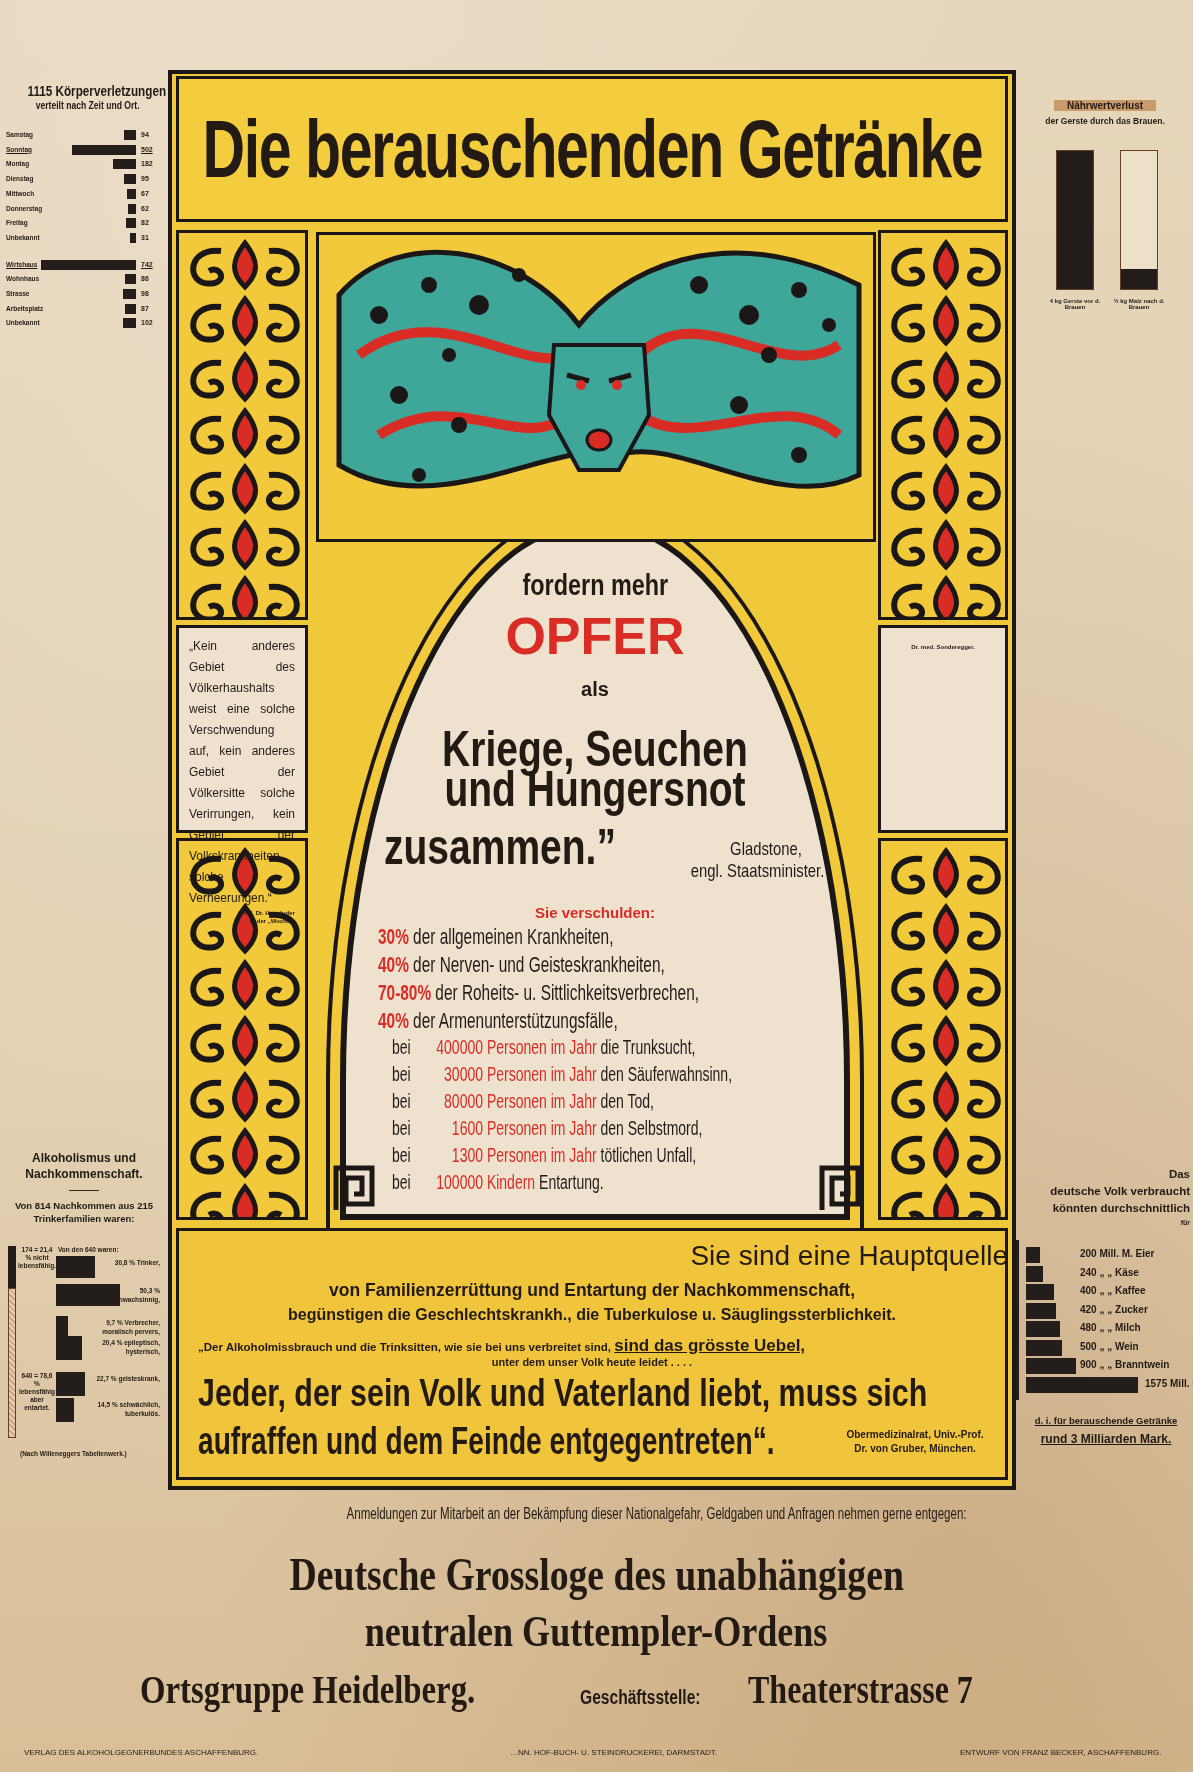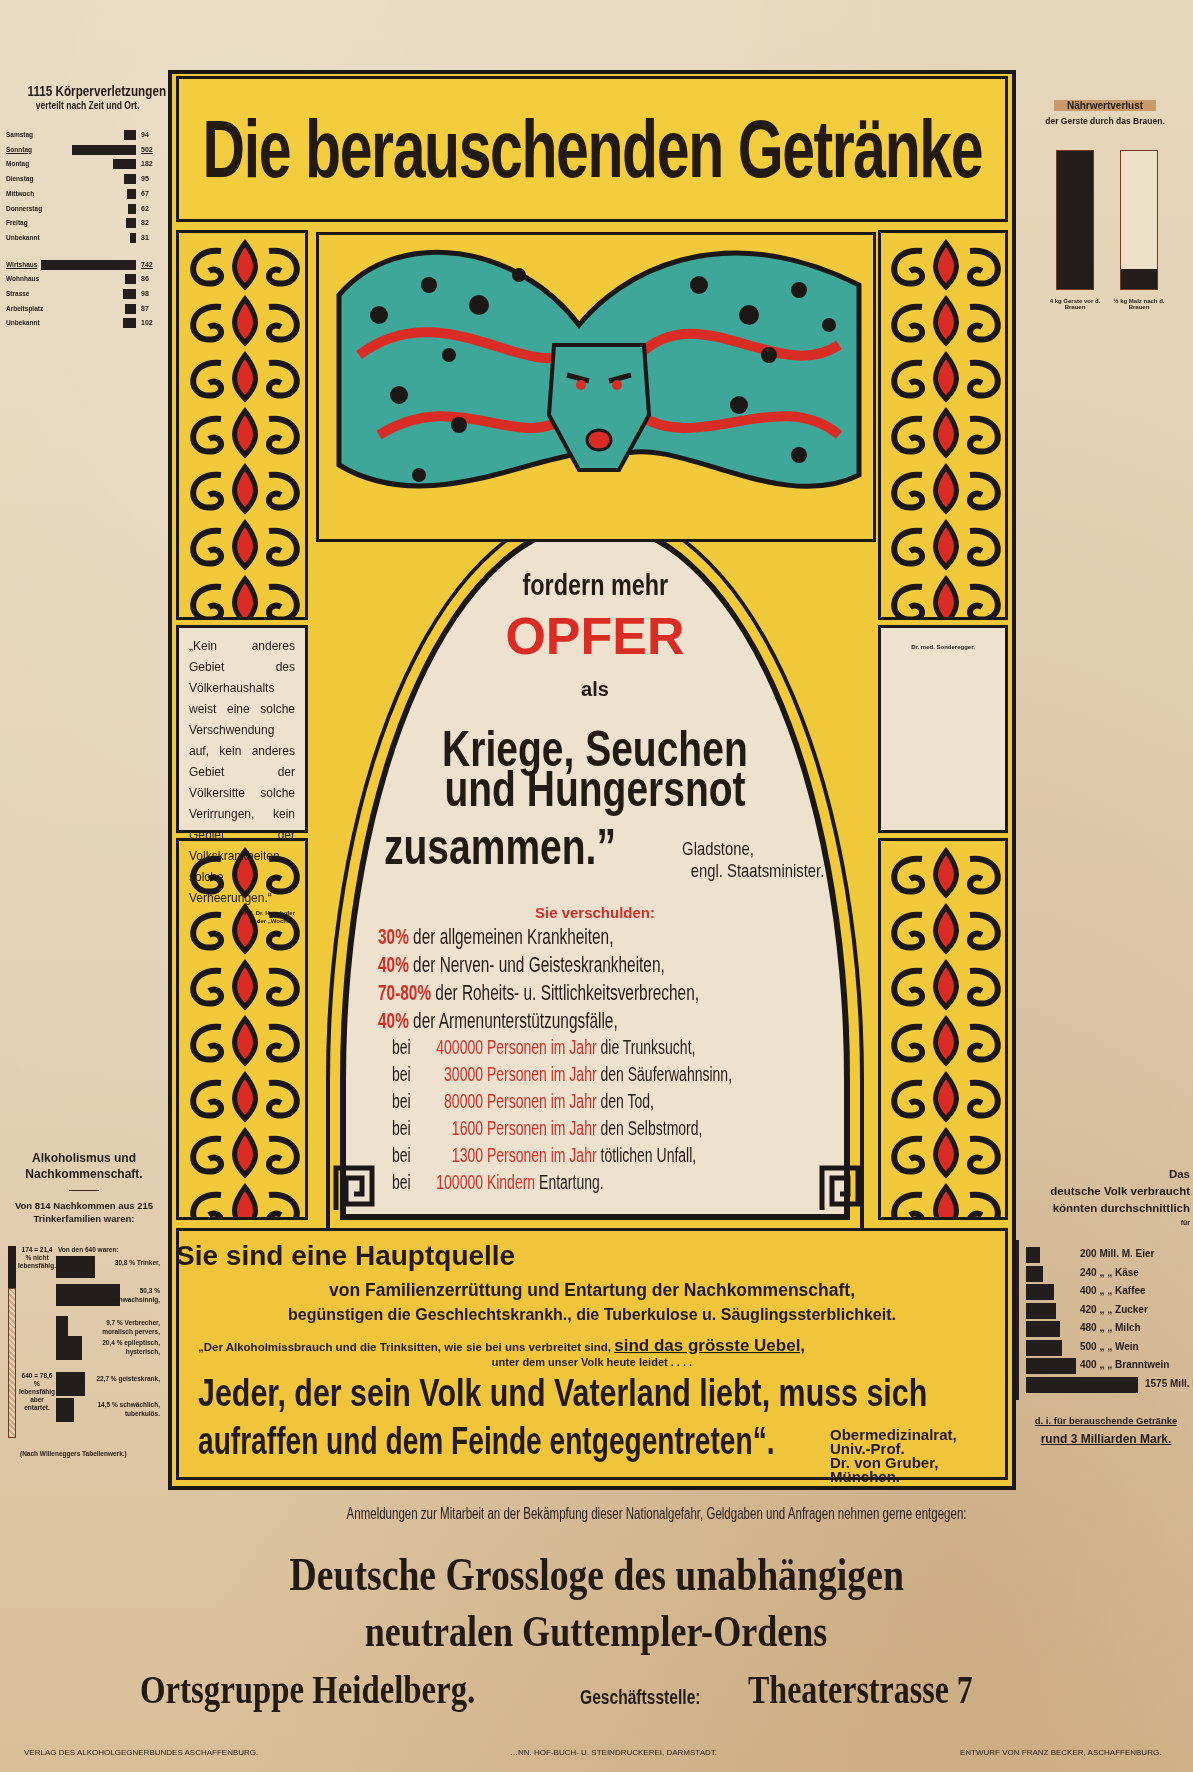--- a/index.html
+++ b/index.html
@@ -281,21 +281,21 @@
     <ellipse cx="280" cy="205" rx="12" ry="10" fill="#d92c25" stroke="#1b1716" stroke-width="3"></ellipse>
   </svg>
 </div>
 
 <div class="abs center-text" style="top:568px;font-size:30px;font-weight:bold"><span class="condc">fordern mehr</span></div>
 <div class="abs center-text red" style="top:606px;font-size:52px;font-weight:bold"><span>OPFER</span></div>
 <div class="abs center-text" style="top:678px;font-size:20px;font-weight:bold"><span>als</span></div>
 <div class="abs center-text" style="top:720px;font-size:50px;font-weight:bold"><span class="condc">Kriege, Seuchen</span></div>
 <div class="abs center-text" style="top:760px;font-size:50px;font-weight:bold"><span class="condc">und Hungersnot</span></div>
 <div class="abs" style="left:384px;top:818px;font-size:50px;font-weight:bold"><span class="cond">zusammen.”</span></div>
-<div class="abs" style="left:672px;top:838px;font-size:19px;text-align:left;width:140px;line-height:22px">
+<div class="abs" style="left:672px;top:838px;font-size:19px;text-align:right;width:140px;line-height:22px">
   <div><span class="condc">Gladstone,</span></div>
   <div><span class="condc">engl. Staatsminister.</span></div>
 </div>
 
 <div class="abs center-text red" style="top:904px;font-size:15px;font-weight:bold">Sie verschulden:</div>
 <div id="stats-list">
     <div class="list-line" style="top: 924px;"><span class="cond"><span class="red" style="font-weight: bold;">30% </span><span>der allgemeinen Krankheiten,</span></span></div>
     <div class="list-line" style="top: 952px; text-align: center;"><span class="cond"><span class="red" style="font-weight: bold;">40% </span><span>der Nerven- und Geisteskrankheiten,</span></span></div>
     <div class="list-line" style="top: 980px;"><span class="cond"><span class="red" style="font-weight: bold;">70-80% </span><span>der Roheits- u. Sittlichkeitsverbrechen,</span></span></div>
     <div class="list-line" style="top: 1008px;"><span class="cond"><span class="red" style="font-weight: bold;">40% </span><span>der Armenunterstützungsfälle,</span></span></div>
@@ -308,31 +308,31 @@
   </div>
 
 <svg class="abs" style="left:332px;top:1164px" width="44" height="50">
     <path d="M4 46 V4 H40 V40 H14 V14 H30 V30 H22" fill="none" stroke="#1b1716" stroke-width="5"></path>
   </svg>
 <svg class="abs" style="left:818px;top:1164px" width="44" height="50">
     <path d="M4 46 V4 H40 V40 H14 V14 H30 V30 H22" fill="none" stroke="#1b1716" stroke-width="5"></path>
   </svg>
 
 <div class="abs yellowbox"></div>
-<div class="abs" style="left:176px;top:1240px;width:832px;text-align:left;font-size:28px;font-weight:bold">Sie sind eine Hauptquelle</div>
+<div class="abs" style="left:176px;top:1240px;width:832px;text-align:right;font-size:28px;font-weight:normal">Sie sind eine Hauptquelle</div>
 <div class="abs" style="left:176px;top:1280px;width:832px;text-align:center;font-size:17.5px;font-weight:bold;white-space:nowrap">von Familienzerrüttung und Entartung der Nachkommenschaft,</div>
 <div class="abs" style="left:176px;top:1306px;width:832px;text-align:center;font-size:16px;font-weight:bold;white-space:nowrap">begünstigen die Geschlechtskrankh., die Tuberkulose u. Säuglingssterblichkeit.</div>
 <div class="abs" style="left:198px;top:1336px;width:800px;font-size:11.5px;font-weight:bold;white-space:nowrap">
   <span>„Der Alkoholmissbrauch und die Trinksitten, wie sie bei uns verbreitet sind,</span>
   <span class="ul" style="font-size:17px">sind das grösste Uebel,</span>
 </div>
 <div class="abs" style="left:176px;top:1356px;width:832px;text-align:center;font-size:11px;font-weight:bold">unter dem unser Volk heute leidet . . . .</div>
 <div class="abs" style="left:198px;top:1372px;font-size:38px;font-weight:bold"><span class="cond" style="transform:scaleX(.8)">Jeder, der sein Volk und Vaterland liebt, muss sich</span></div>
 <div class="abs" style="left:198px;top:1420px;font-size:38px;font-weight:bold"><span class="cond" style="transform:scaleX(.74)">aufraffen und dem Feinde entgegentreten“.</span></div>
-<div class="abs" style="left:830px;top:1428px;width:170px;font-size:15px;font-weight:bold;line-height:14px">
+<div class="abs" style="left:830px;top:1428px;width:170px;font-size:10px;font-weight:bold;text-align:center;line-height:14px">
   <div>Obermedizinalrat, Univ.-Prof.</div>
   <div>Dr. von Gruber, München.</div>
 </div>
 
 <div class="abs" style="left:4px;top:1150px;width:160px;text-align:center;font-size:12px;font-weight:bold;line-height:16px">
   <div id="lb-t1">Alkoholismus und Nachkommenschaft.</div>
   <div style="width:30px;height:1px;background:#3a2a20;margin:8px auto"></div>
   <div id="lb-t2" style="font-size:9.5px;line-height:13px">Von 814 Nachkommen aus 215 Trinkerfamilien waren:</div>
 </div>
 <div id="lb-chart">
@@ -370,21 +370,21 @@
     <div class="abs" style="left: 1080px; top: 1266.5px; font-size: 10px; font-weight: bold; white-space: nowrap;">240  „  „  Käse</div>
     <div class="abs" style="left: 1026px; top: 1284px; width: 28.4444px; height: 16px; background: rgb(35, 29, 27);"></div>
     <div class="abs" style="left: 1080px; top: 1285px; font-size: 10px; font-weight: bold; white-space: nowrap;">400  „  „  Kaffee</div>
     <div class="abs" style="left: 1026px; top: 1302.5px; width: 29.8667px; height: 16px; background: rgb(35, 29, 27);"></div>
     <div class="abs" style="left: 1080px; top: 1303.5px; font-size: 10px; font-weight: bold; white-space: nowrap;">420  „  „  Zucker</div>
     <div class="abs" style="left: 1026px; top: 1321px; width: 34.1333px; height: 16px; background: rgb(35, 29, 27);"></div>
     <div class="abs" style="left: 1080px; top: 1322px; font-size: 10px; font-weight: bold; white-space: nowrap;">480  „  „  Milch</div>
     <div class="abs" style="left: 1026px; top: 1339.5px; width: 35.5556px; height: 16px; background: rgb(35, 29, 27);"></div>
     <div class="abs" style="left: 1080px; top: 1340.5px; font-size: 10px; font-weight: bold; white-space: nowrap;">500  „  „  Wein</div>
     <div class="abs" style="left: 1026px; top: 1358px; width: 49.7778px; height: 16px; background: rgb(35, 29, 27);"></div>
-    <div class="abs" style="left: 1080px; top: 1359px; font-size: 10px; font-weight: bold; white-space: nowrap;">400  „  „  Branntwein</div>
+    <div class="abs" style="left: 1080px; top: 1359px; font-size: 10px; font-weight: bold; white-space: nowrap;">900  „  „  Branntwein</div>
     <div class="abs" style="left: 1026px; top: 1376.5px; width: 112px; height: 16px; background: rgb(35, 29, 27);"></div>
     <div class="abs" style="left: 1145px; top: 1377.5px; font-size: 10px; font-weight: bold; white-space: nowrap;">1575 Mill. M. Bier;</div>
   </div>
 <div class="abs" style="left:1022px;top:1412px;width:168px;font-size:9.5px;font-weight:bold;text-align:center;line-height:18px">
   <div class="ul" id="rb-n1">d. i. für berauschende Getränke</div>
   <div class="ul" style="font-size:12px" id="rb-n2">rund 3 Milliarden Mark.</div>
 </div>
 
 <div class="abs bottom" style="top:1505px;font-size:16px;padding-left:120px"><span class="condc" style="transform:scaleX(.72)">Anmeldungen zur Mitarbeit an der Bekämpfung dieser Nationalgefahr, Geldgaben und Anfragen nehmen gerne entgegen:</span></div>
 <div class="abs bottom" style="top:1548px;font-size:46px;font-weight:bold;font-family:'Liberation Serif',serif"><span class="condc" style="transform:scaleX(.82)">Deutsche Grossloge des unabhängigen</span></div>

